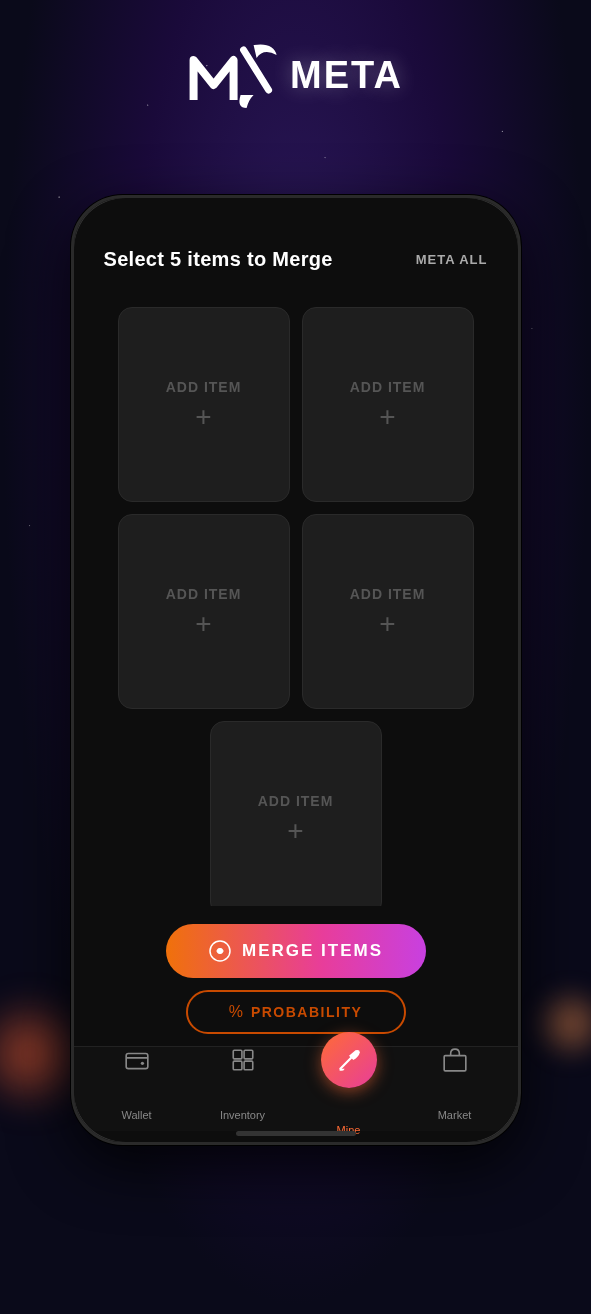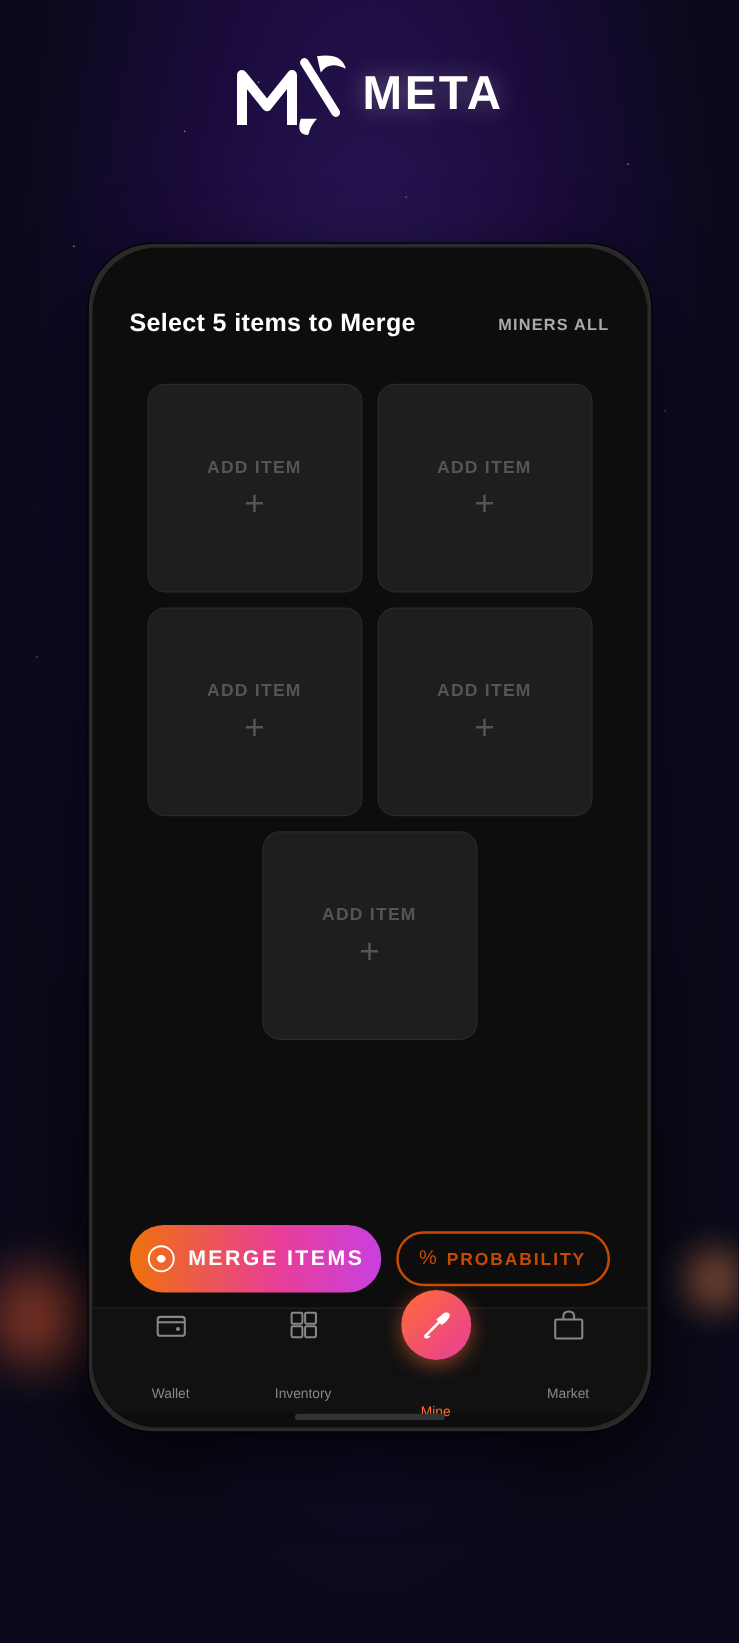--- a/index.html
+++ b/index.html
@@ -206,21 +206,21 @@
       gap: 12px;
       justify-content: center;
     }
 
     .grid-row.center {
       justify-content: center;
     }
 
     .add-item-cell {
       width: 172px;
-      height: 167px;
+      height: 195px;
       background: #1e1e1e;
       border-radius: 14px;
       border: 1px solid #2a2a2a;
       display: flex;
       flex-direction: column;
       align-items: center;
       justify-content: center;
       cursor: pointer;
       gap: 8px;
     }
@@ -237,21 +237,21 @@
       color: #555555;
       font-size: 28px;
       font-weight: 300;
       line-height: 1;
     }
 
     
     .bottom-actions {
       padding: 18px 30px 12px;
       display: flex;
-      flex-direction: row;
+      flex-direction: column;
       align-items: center;
       gap: 12px;
     }
 
     .merge-btn {
       width: 260px;
       height: 54px;
       background: linear-gradient(90deg, #f0710a 0%, #e83d9a 60%, #c840e0 100%);
       border-radius: 27px;
       border: none;
@@ -398,21 +398,21 @@
 <div class="phone-frame">
   <div class="phone-notch"></div>
   <div class="phone-camera"></div>
 
   <div class="phone-screen">
 
     <div class="screen-content">
 
       <div class="merge-header">
         <span class="merge-title">Select 5 items to Merge</span>
-        <button class="clear-all-btn">MINERS ALL</button>
+        <button class="clear-all-btn">META ALL</button>
       </div>
 
       <div class="items-grid">
 
         <div class="grid-row">
           <div class="add-item-cell">
             <span class="add-item-text">ADD ITEM</span>
             <span class="add-item-plus">+</span>
           </div>
           <div class="add-item-cell">

